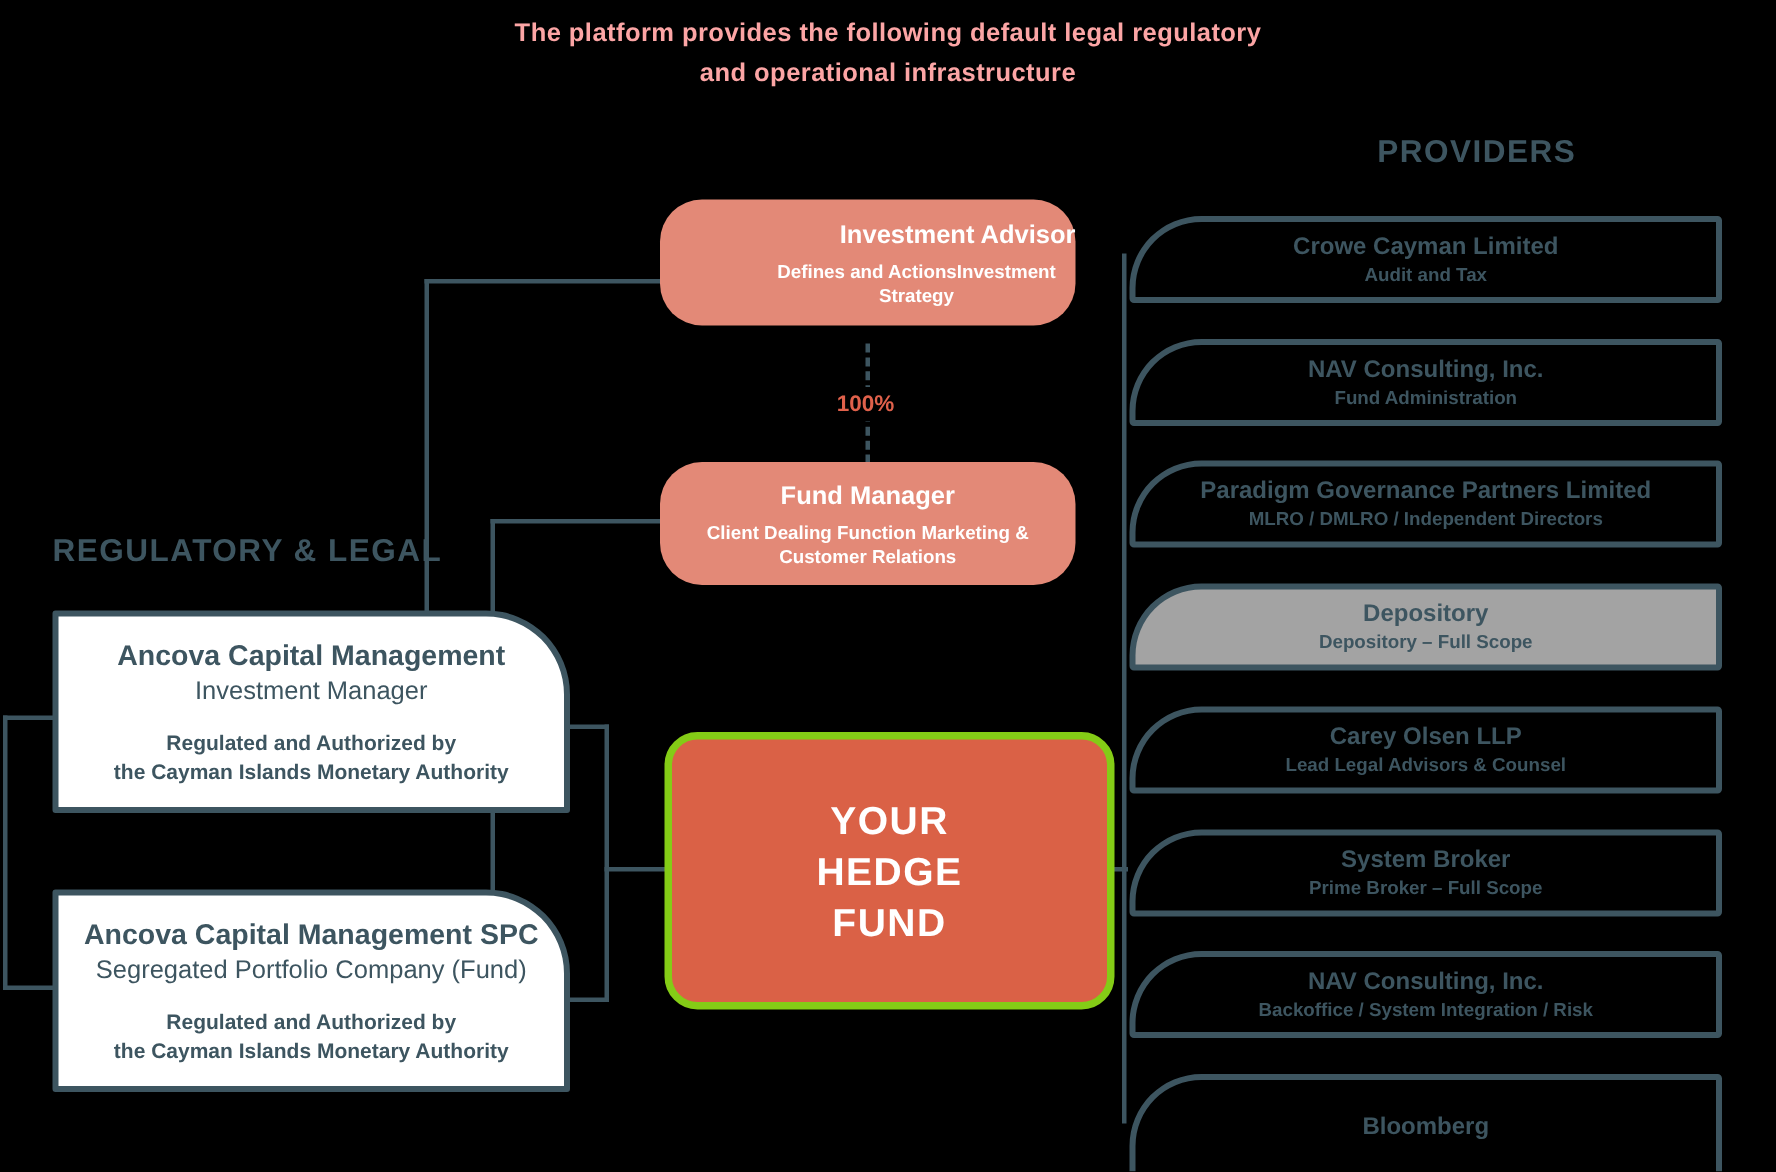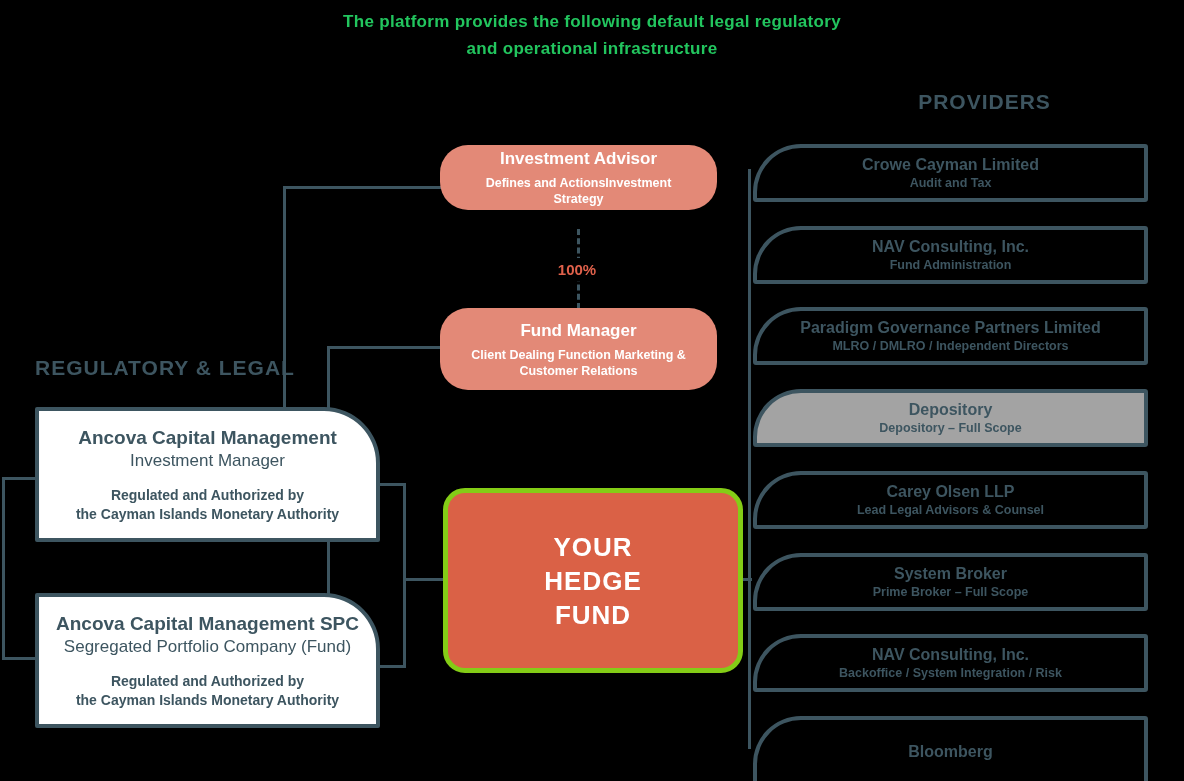--- a/index.html
+++ b/index.html
@@ -5,31 +5,31 @@
   html,body{margin:0;padding:0;background:#000;}
   #canvas{
     position:relative;width:1184px;height:781px;background:#000000;
     font-family:"Liberation Sans",sans-serif;overflow:hidden;
     color:#3D5560;
   }
   
   .line{position:absolute;background:#3D5560;z-index:1;}
   
   .page-title{position:absolute;top:8px;left:252px;width:680px;text-align:center;
-    font-size:17px;line-height:27px;font-weight:600;color:#22c55e;letter-spacing:.3px;z-index:2;}
+    font-size:17px;line-height:27px;font-weight:600;color:#fca5a5;letter-spacing:.3px;z-index:2;}
   
   .sec-heading{position:absolute;font-size:21px;font-weight:800;letter-spacing:1px;color:#3D5560;z-index:2;}
   .reg-heading{left:35px;top:356px;}
   .prov-heading{left:787px;top:90px;width:395px;text-align:center;}
   
   .salmon-box{position:absolute;left:440px;width:277px;background:#E38977;border-radius:28px;
     display:flex;flex-direction:column;align-items:center;justify-content:center;color:#fff;text-align:center;z-index:2;}
   .salmon-title{font-size:17px;font-weight:800;line-height:22px;margin-bottom:5px;}
   .salmon-sub{font-size:12.5px;font-weight:600;line-height:16px;}
-  #invadv{top:145px;height:65px;}
+  #invadv{top:133px;height:84px;align-items:flex-end;}
   #invadv .salmon-sub{max-width:212px;}
   #fundmgr{top:308px;height:82px;}
   #fundmgr .salmon-sub{max-width:226px;}
   
   .dash-wrap{position:absolute;left:510px;top:229px;width:134px;height:80px;z-index:1;
     display:flex;align-items:center;justify-content:center;}
   .dash-line{position:absolute;left:50%;top:0;bottom:0;border-left:3px dashed #3D5560;}
   .pct-label{position:relative;background:#000;padding:3px 2px;font-size:15px;font-weight:700;color:#E0614B;z-index:2;}
   
   .hedge-box{position:absolute;left:443px;top:488px;width:300px;height:185px;background:#DA6146;

